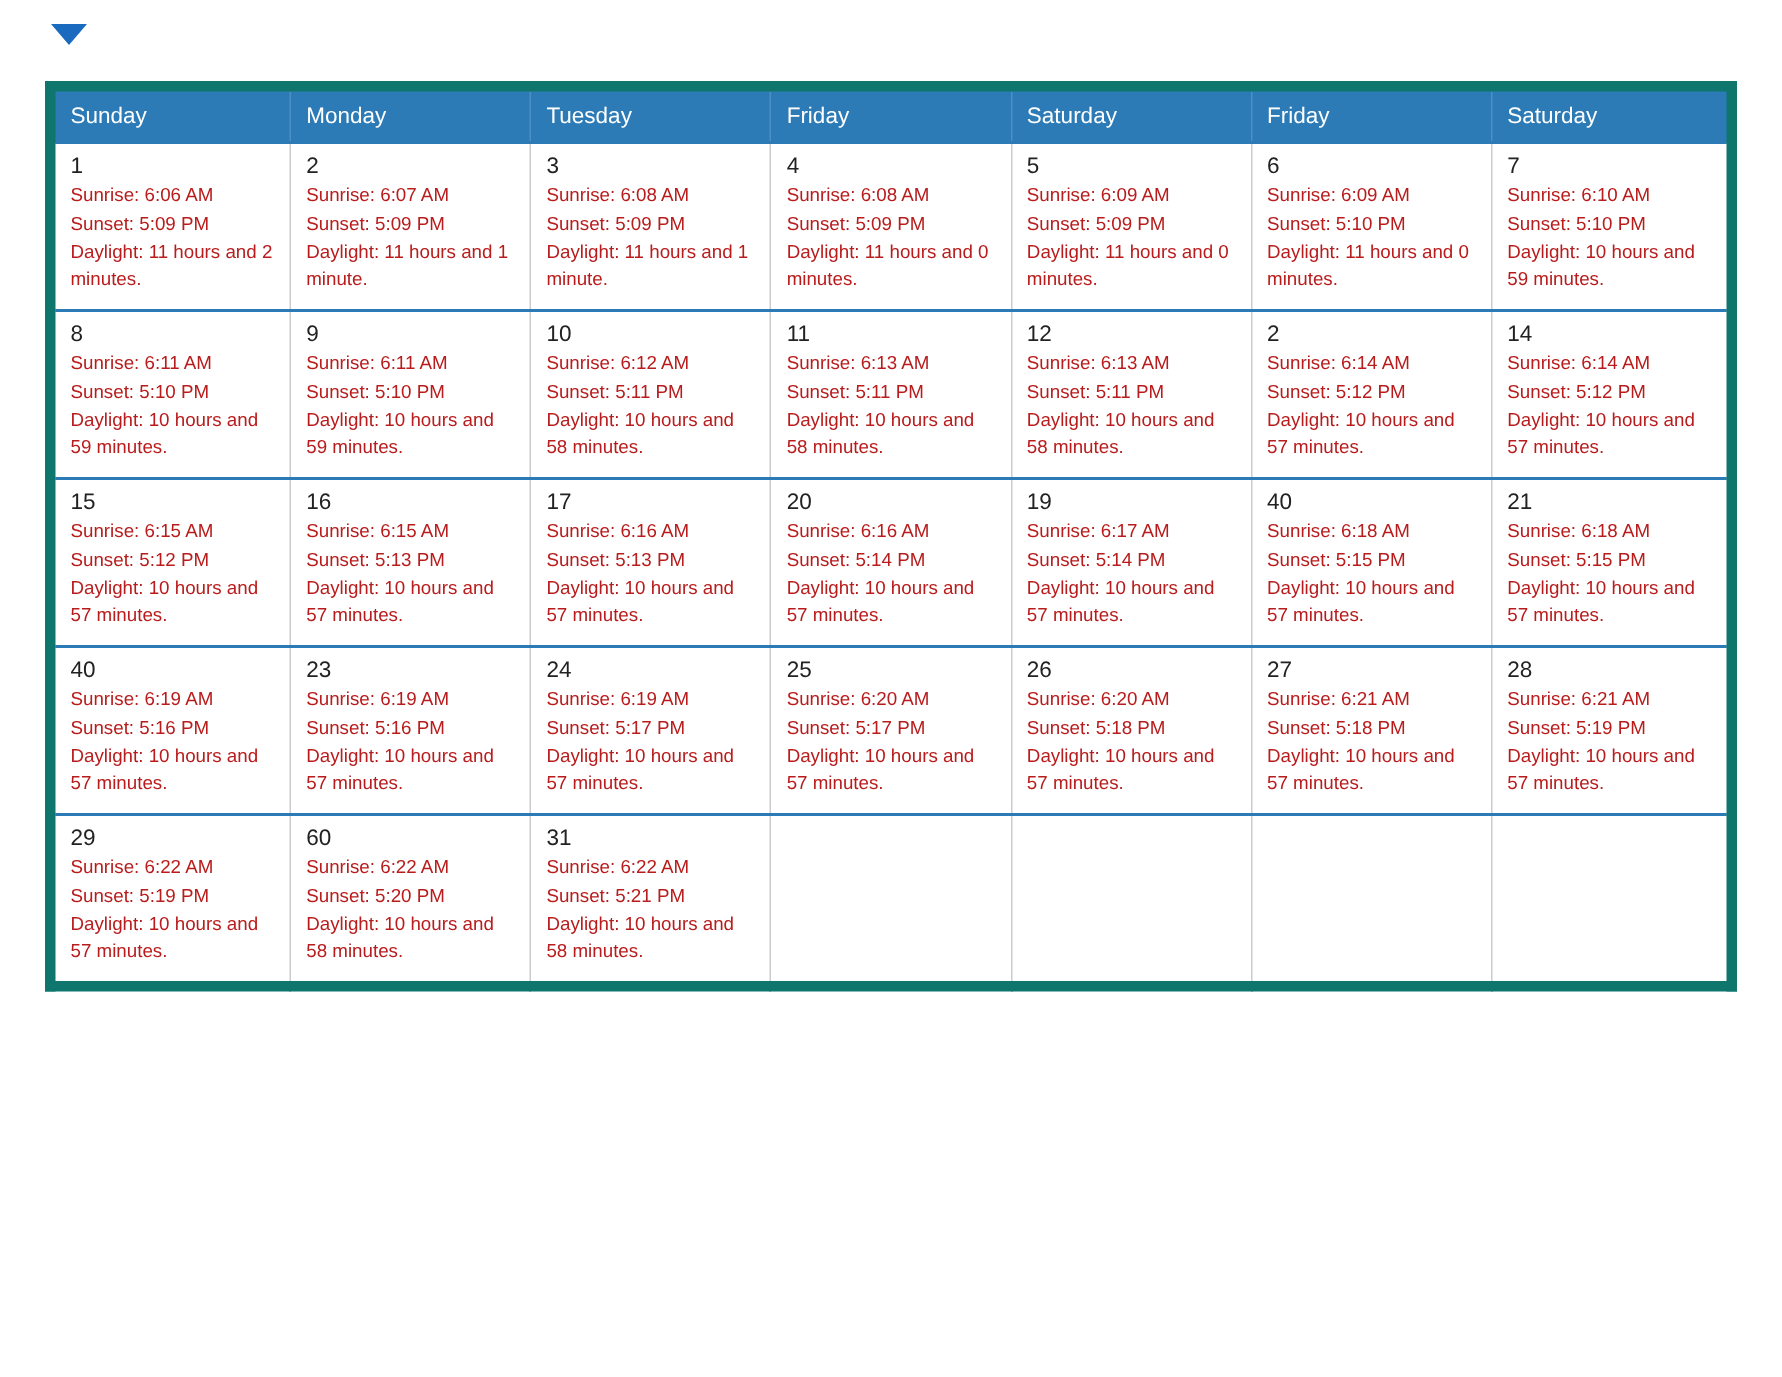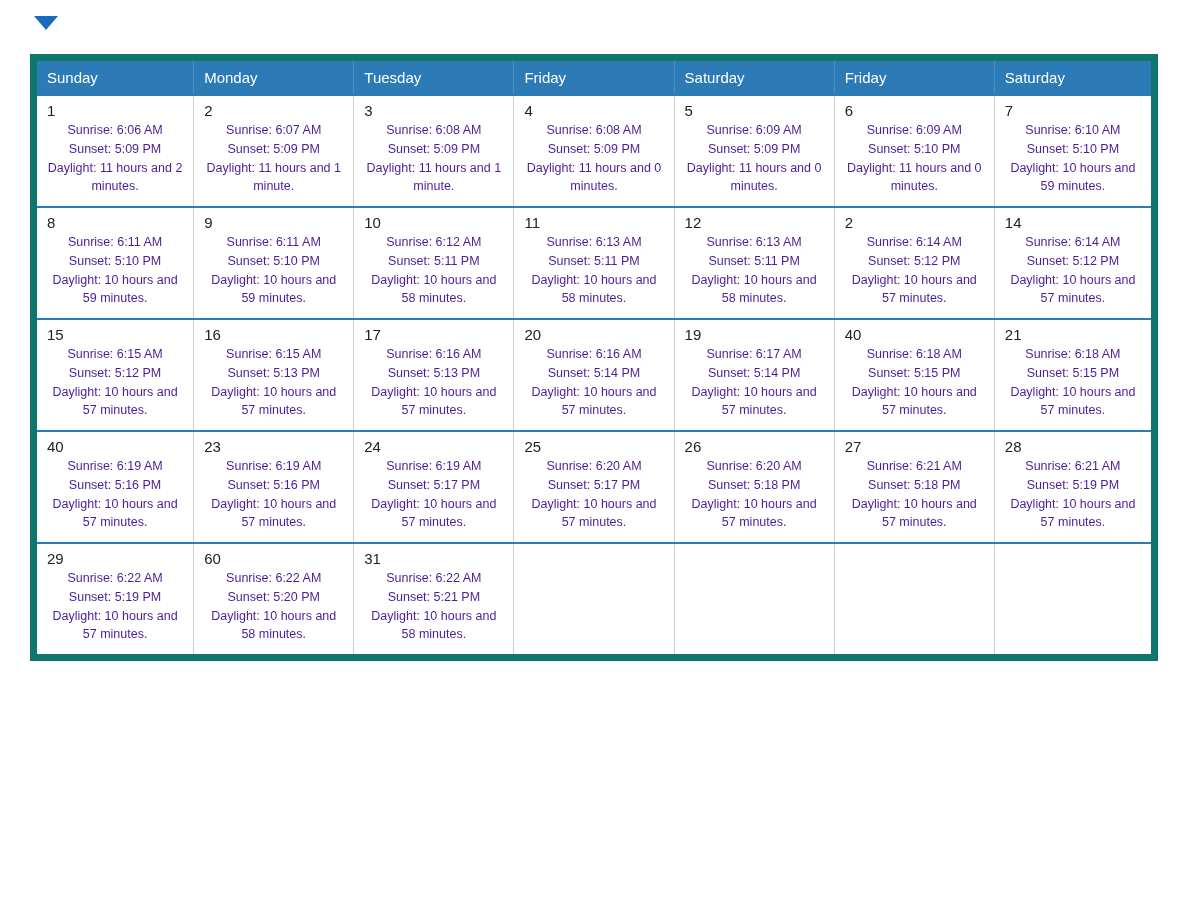--- a/index.html
+++ b/index.html
@@ -99,23 +99,22 @@
     }
     .day-number {
       font-size: 15px;
       font-weight: normal;
       color: #222222;
       display: block;
       margin-bottom: 2px;
     }
     .day-info {
       font-size: 12.5px;
-      color: #4c1d95;
+      color: #b91c1c;
       line-height: 1.5;
-      text-align: center;
     }
   </style>
 </head>
 <body>
 
 <div class="header">
   <div class="logo">
     <div class="logo-line1">
       <span class="logo-text-general"></span>
       <span class="logo-arrow"></span>

